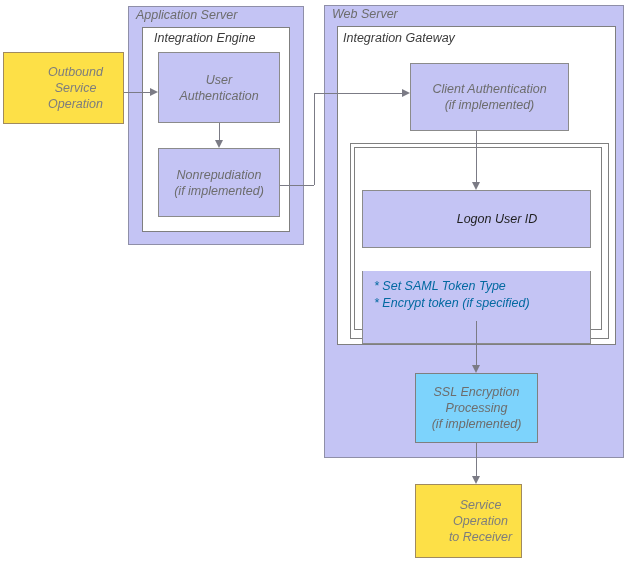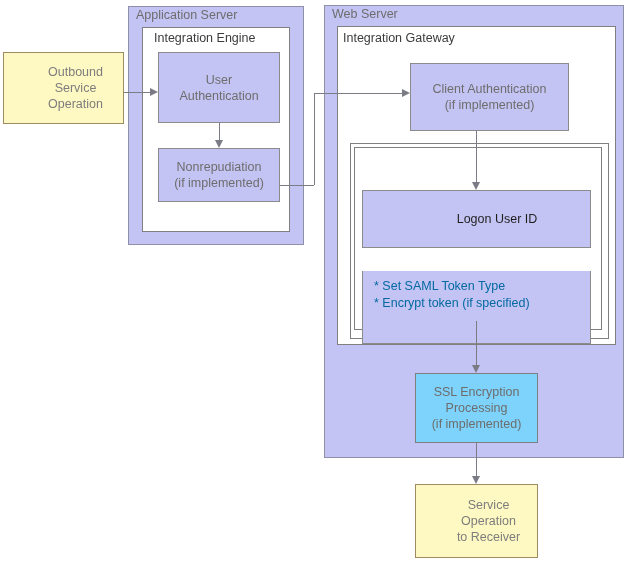--- a/index.html
+++ b/index.html
@@ -7,20 +7,21 @@
     padding: 0;
     background: #ffffff;
   }
   #canvas {
     position: relative;
     width: 629px;
     height: 561px;
     background: #ffffff;
     font-family: "Liberation Sans", sans-serif;
     overflow: hidden;
+    font-style: italic;
   }
   .panel {
     position: absolute;
     box-sizing: border-box;
   }
   .panel-lav {
     background: #c4c4f4;
     border: 1px solid #8f8fa8;
   }
   .panel-white {
@@ -53,21 +54,21 @@
     text-align: center;
     font-size: 12.5px;
     line-height: 16px;
   }
   .node-lav {
     background: #c4c4f4;
     border: 1px solid #8b8b8b;
     color: #6d6d6d;
   }
   .node-orange {
-    background: #fef9c3;
+    background: #fde047;
     border: 1px solid #a08a5f;
     color: #7d7d7d;
     padding-left: 24px;
   }
   .node-white {
     background: #7dd3fc;
     border: 1px solid #7f7f7f;
     color: #6d6d6d;
   }
   .split-top {
@@ -136,36 +137,36 @@
 
   <div class="panel panel-white" style="left:350px; top:143px; width:259px; height:196px;"></div>
   <div class="panel panel-white" style="left:354px; top:147px; width:248px; height:183px;"></div>
 
   <div class="node node-orange" style="left:3px; top:52px; width:121px; height:72px; white-space:pre-line;">Outbound Service
 Operation</div>
 
   <div class="node node-lav" style="left:158px; top:52px; width:122px; height:71px; white-space:pre-line;">User
 Authentication</div>
 
-  <div class="node node-lav" style="left:158px; top:148px; width:122px; height:54px; white-space:pre-line;">Nonrepudiation
+  <div class="node node-lav" style="left:158px; top:148px; width:122px; height:69px; white-space:pre-line;">Nonrepudiation
 (if implemented)</div>
 
   <div class="node node-lav" style="left:410px; top:63px; width:159px; height:68px; white-space:pre-line;">Client Authentication
 (if implemented)</div>
 
   <div class="split-top" style="left:362px; top:190px; width:229px; height:58px;">Logon User ID</div>
 
   <div class="split-bottom" style="left:362px; top:248px; width:229px; height:73px;">* Set SAML Token Type
 * Encrypt token (if specified)</div>
 
   <div class="node node-white" style="left:415px; top:373px; width:123px; height:70px; white-space:pre-line;">SSL Encryption
 Processing
 (if implemented)</div>
 
-  <div class="node node-orange" style="left:415px; top:484px; width:123px; height:74px; white-space:pre-line;">Service Operation
+  <div class="node node-orange" style="left:415px; top:484px; width:107px; height:74px; white-space:pre-line;">Service Operation
 to Receiver</div>
 
   <div class="conn conn-h" style="left:124px; top:92px; width:26px;"></div>
   <div class="arrow-right" style="left:150px; top:87.5px;"></div>
 
   <div class="conn conn-v" style="left:219px; top:123px; height:17px;"></div>
   <div class="arrow-down" style="left:214.5px; top:140px;"></div>
 
   <div class="conn conn-h" style="left:280px; top:185px; width:34px;"></div>
   <div class="conn conn-v" style="left:314px; top:93px; height:92px;"></div>

